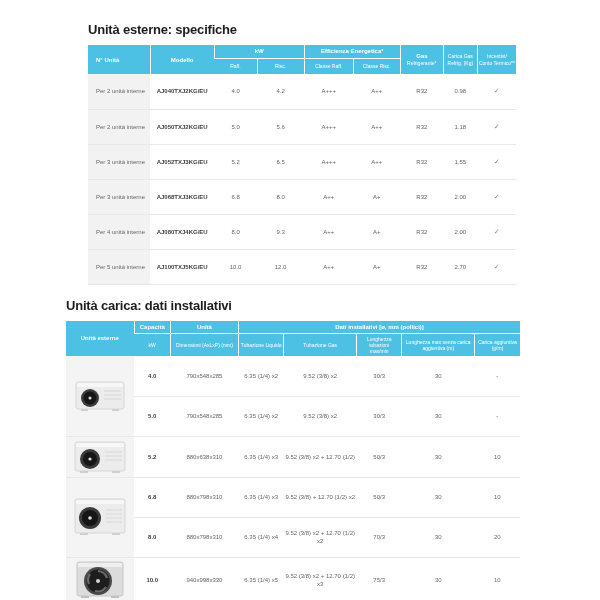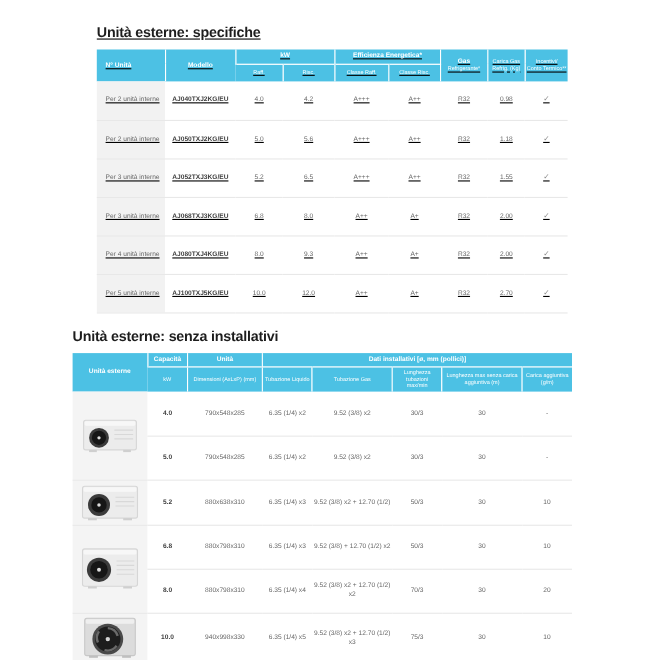--- a/index.html
+++ b/index.html
@@ -2,21 +2,21 @@
 <html><head>
 <meta charset="utf-8">
 <style>
   * { box-sizing: border-box; }
   html, body { margin: 0; padding: 0; }
   body {
     width: 600px; height: 600px; background: #ffffff;
     font-family: "Liberation Sans", sans-serif;
     overflow: hidden;
   }
-  .sec1 { margin: 22px 0 0 88px; width: 428px; text-decoration: underline; }
+  .sec1 { margin: 22px 0 0 88px; width: 428px; }
   .sec2 { margin: 13px 0 0 66px; width: 454px; }
   h1 {
     font-size: 13px; font-weight: bold; color: #1d1d1d;
     margin: 0 0 8px 0; letter-spacing: -0.2px;
   }
   table { border-collapse: collapse; width: 100%; table-layout: fixed; }
 
   th {
     background: #4cc1e4; color: #ffffff; font-weight: bold;
     font-size: 6px; padding: 2px 1px; text-align: center; vertical-align: middle;
@@ -150,21 +150,21 @@
         <td>A+</td>
         <td>R32</td>
         <td>2.70</td>
         <td class="check">✓</td>
       </tr>
     </tbody>
   </table>
 </div>
 
 <div class="sec2">
-  <h1>Unità esterne: senza installativi</h1>
+  <h1>Unità carica: dati installativi</h1>
   <table class="t2">
     <colgroup>
       <col style="width:15%">
         <col style="width:8%">
         <col style="width:15%">
         <col style="width:10%">
       <col style="width:16%">
         <col style="width:10%">
         <col style="width:16%">
         <col style="width:10%">

